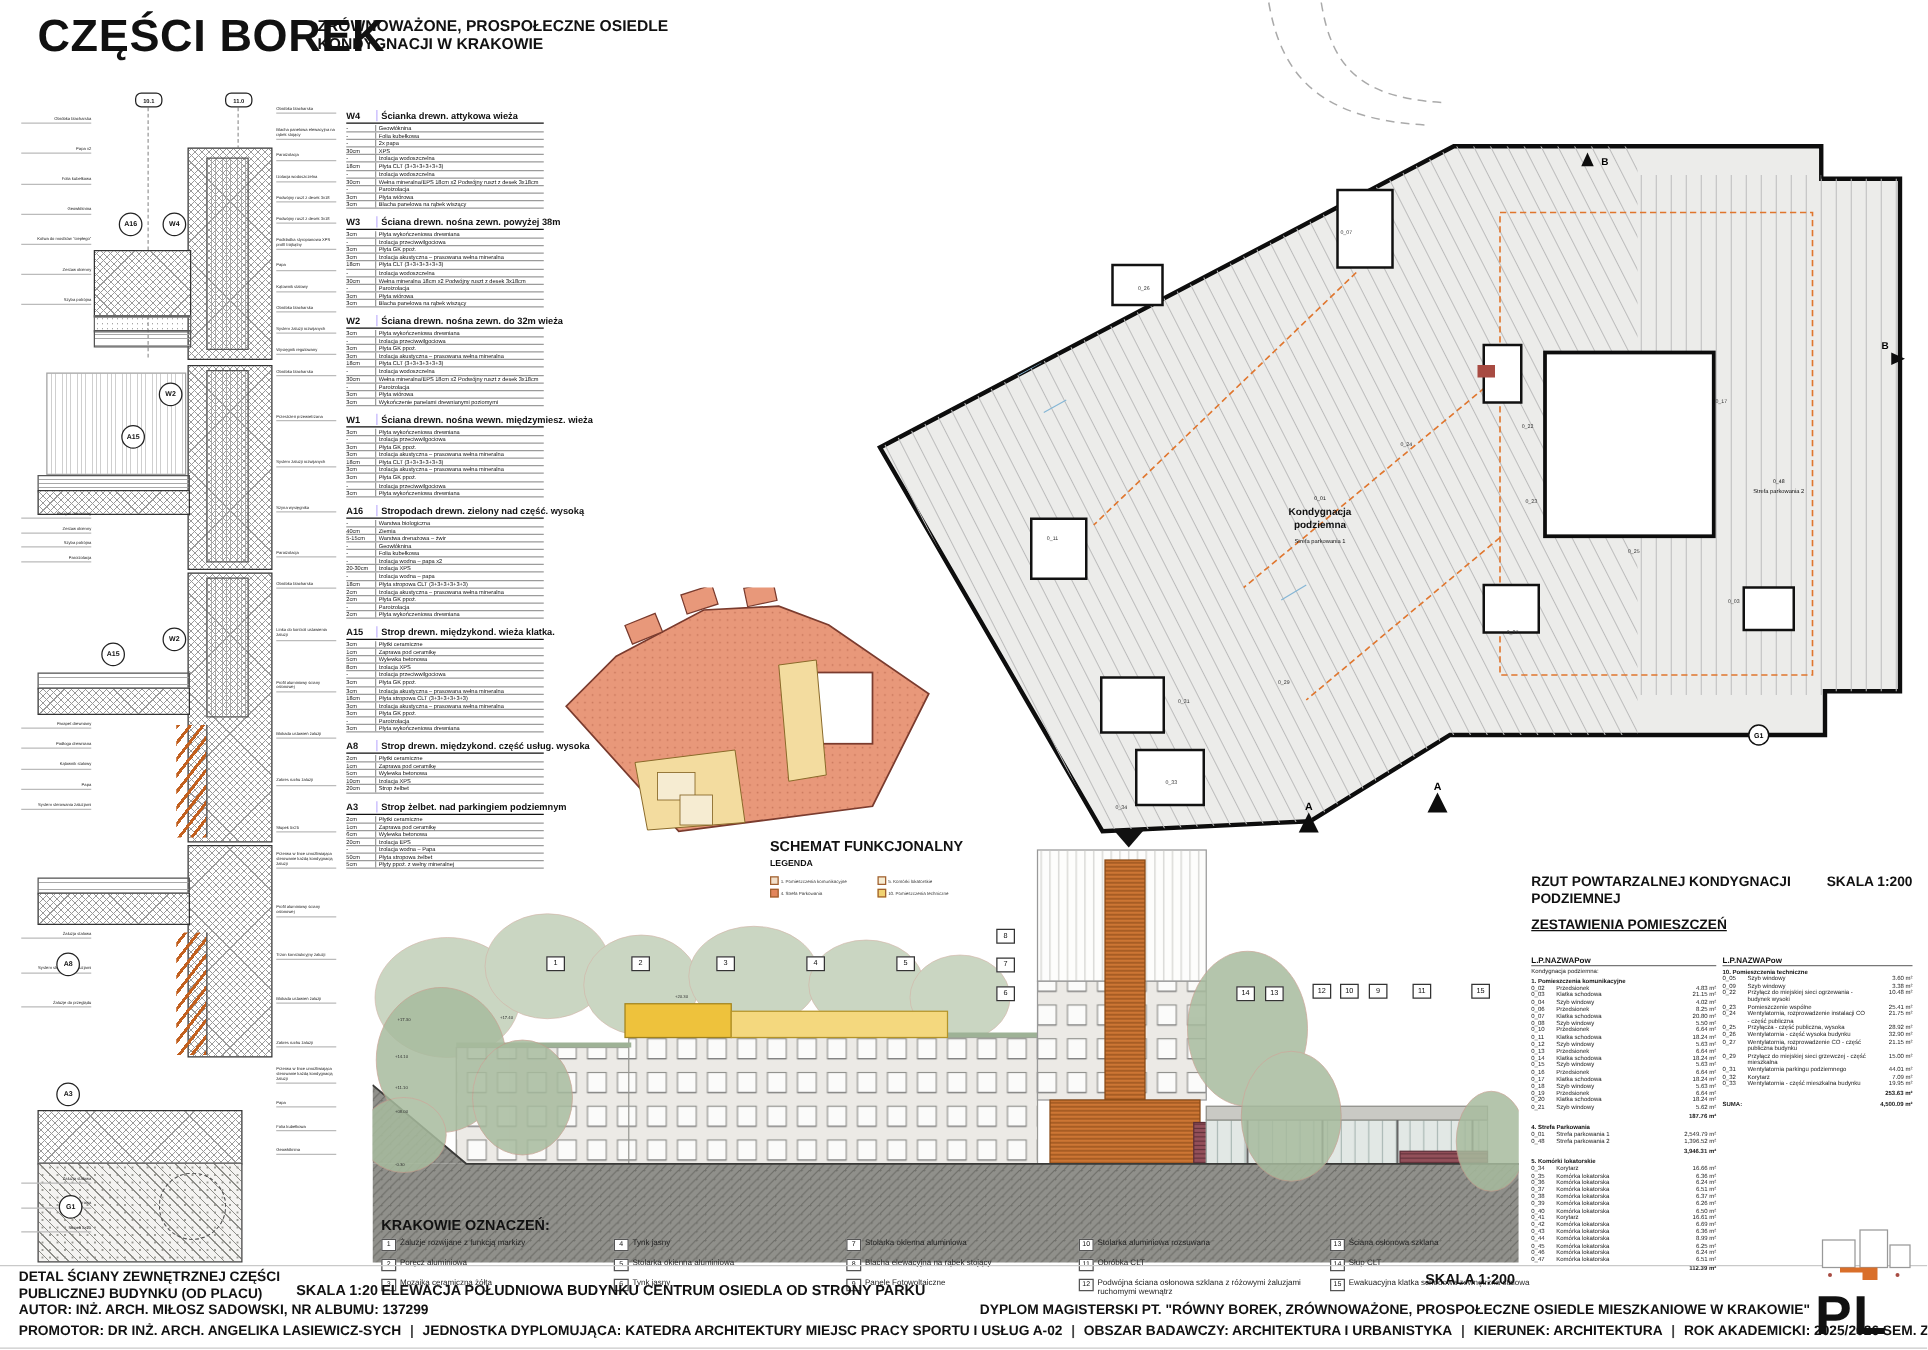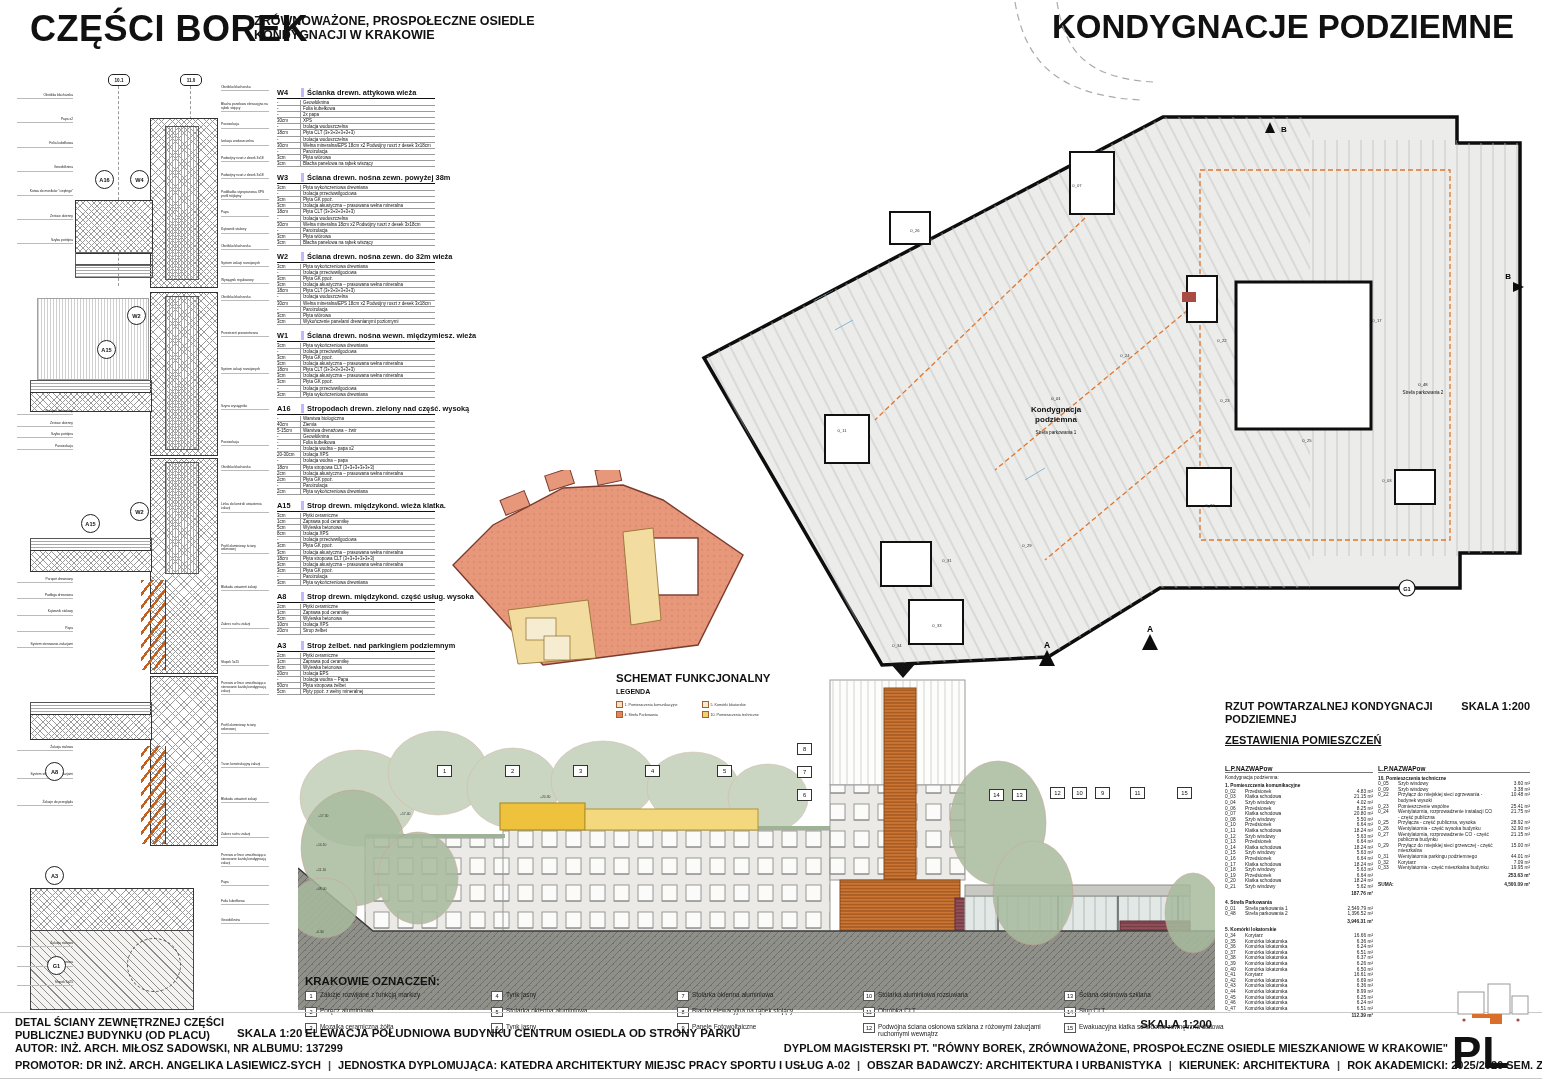--- a/index.html
+++ b/index.html
@@ -31,21 +31,21 @@
            font-size:4.6px;font-weight:bold;display:flex;align-items:center;justify-content:center;z-index:5;}
   .co{position:absolute;display:flex;flex-direction:column;justify-content:space-between;z-index:4;}
   .co span{font-size:3.3px;line-height:3.8px;color:#222;border-bottom:.5px solid #bbb;padding-bottom:.5px;}
   .co.r span{text-align:left;}
   .co.l span{text-align:right;}
   
   #assemblies{position:absolute;left:277px;top:88px;width:158px;}
   .asm{margin-bottom:6px;}
   .asm-h{display:flex;align-items:baseline;border-bottom:1px solid #111;padding-bottom:1px;margin-bottom:1px;}
   .asm-code{width:24px;font-size:7.4px;font-weight:bold;flex:0 0 24px;}
-  .asm-title{font-size:7.4px;font-weight:bold;border-left:3px solid #c4b5fd;padding-left:3px;white-space:nowrap;}
+  .asm-title{font-size:7.4px;font-weight:bold;border-left:1px solid #c4b5fd;padding-left:3px;white-space:nowrap;}
   .asm-row{display:flex;border-bottom:.5px solid #9b9b9b;font-size:4.5px;line-height:5.1px;}
   .asm-row .t{flex:0 0 22px;border-right:.5px solid #9b9b9b;padding-right:1px;}
   .asm-row .d{padding-left:2px;white-space:nowrap;}
   
   .schemat-title{font-size:11.5px;font-weight:bold;}
   .schemat-legend-title{font-size:7px;font-weight:bold;}
   .sleg{display:grid;grid-auto-flow:column;grid-template-rows:repeat(2,9px);grid-template-columns:82px 82px;gap:1px 4px;}
   .sleg .it{display:flex;align-items:center;font-size:3.6px;color:#333;}
   .sleg .sw{width:4.5px;height:4.5px;border:.6px solid #a06030;margin-right:2px;flex:0 0 auto;}
   
@@ -84,21 +84,20 @@
 </head>
 <body>
 
 <div id="board">
 
   <div class="abs main-title" style="left:30px;top:8px;">CZĘŚCI BOREK</div>
   <div class="abs sub-title" style="left:254px;top:14px;">
     <div>ZRÓWNOWAŻONE, PROSPOŁECZNE OSIEDLE</div>
     <div>KONDYGNACJI W KRAKOWIE</div>
   </div>
-  <div class="abs sheet-title" style="right:28px;top:8px;">KONDYGNACJE PODZIEMNE</div>
 
   <div class="dpanel" style="top:72px;height:216px;">
     <div class="abs gridline" style="left:103px;top:14px;height:200px;"></div>
     <div class="abs gridline" style="left:175px;top:14px;height:200px;"></div>
     <div class="abs hx" style="left:135px;top:46px;width:66px;height:168px;"></div>
     <div class="abs hv" style="left:150px;top:54px;width:32px;height:152px;"></div>
     <div class="abs hx" style="left:60px;top:128px;width:76px;height:52px;"></div>
     <div class="abs hd" style="left:60px;top:180px;width:76px;height:12px;"></div>
     <div class="abs hh" style="left:60px;top:192px;width:76px;height:12px;"></div>
     <div class="abs co l" style="left:2px;top:22px;width:56px;height:150px;">

